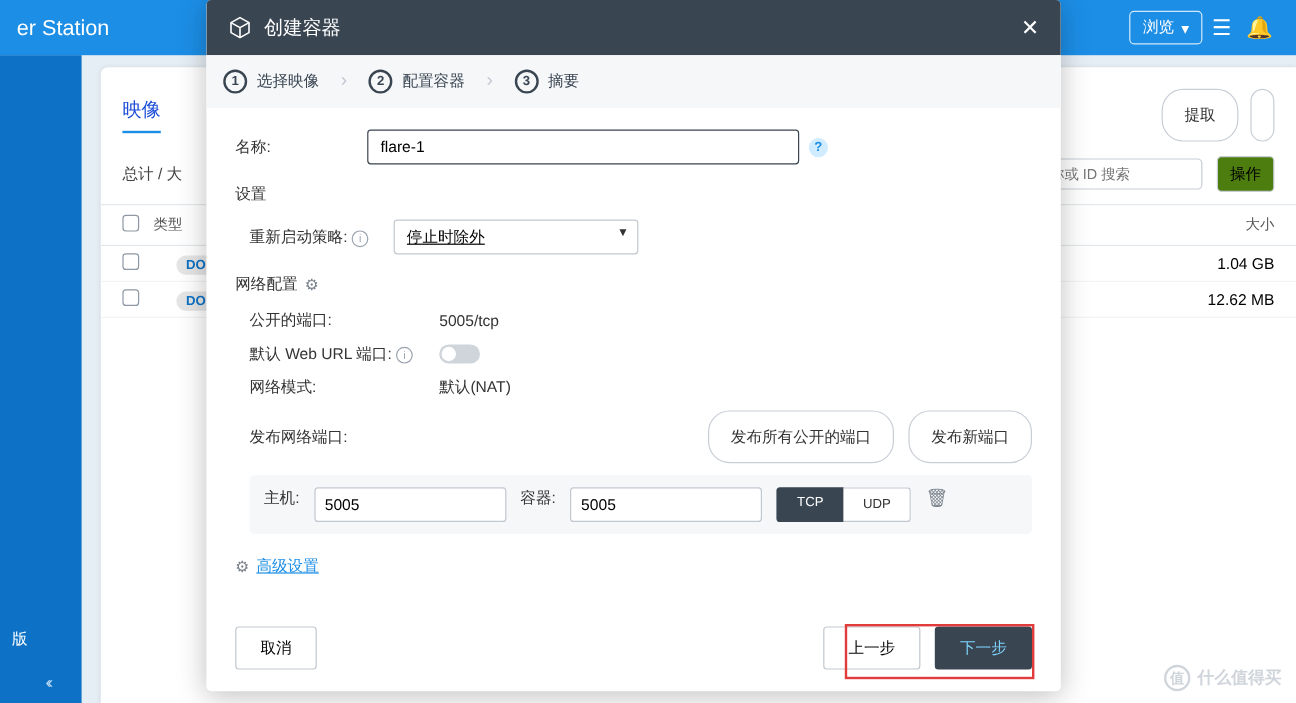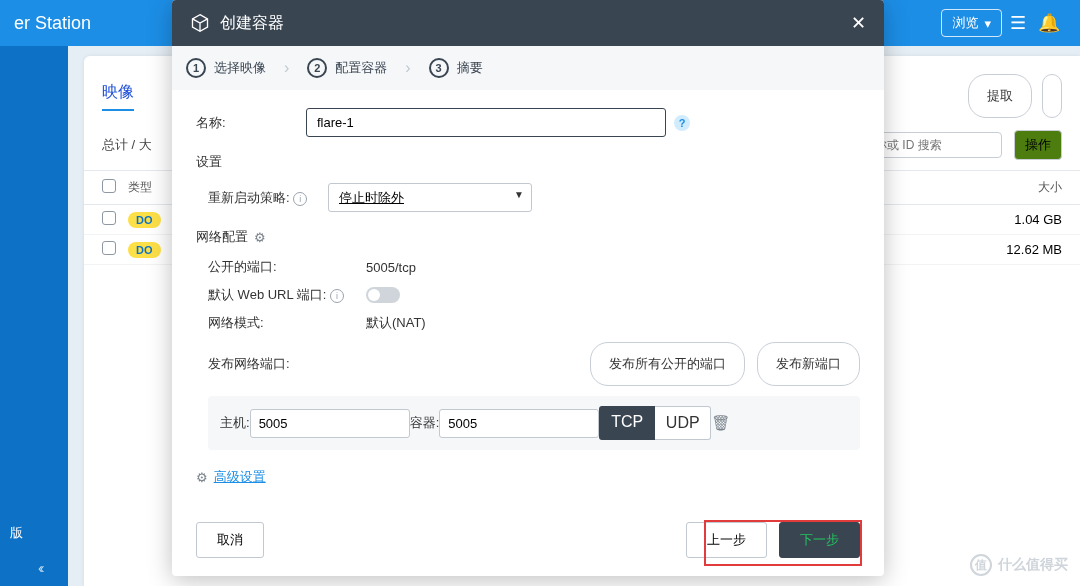--- a/index.html
+++ b/index.html
@@ -28,21 +28,21 @@
   .op-btn { border: 1px solid #c8ced6; border-radius: 4px; padding: 5px 10px; font-size: 13px; background: #4d7c0f; cursor: pointer; }
 
   .tbl-head { display: flex; align-items: center; border-top: 1px solid #e4e8ec; border-bottom: 1px solid #e4e8ec; padding: 8px 18px; font-size: 12px; color: #555; }
   .tbl-head .cb, .tbl-row .cb { width: 26px; }
   .tbl-head .type, .tbl-row .type { width: 70px; }
   .tbl-head .time, .tbl-row .time { width: 140px; text-align: left; }
   .tbl-head .size, .tbl-row .size { width: 120px; text-align: right; }
   .tbl-head .gap, .tbl-row .gap { flex: 1; }
   .tbl-row { display: flex; align-items: center; padding: 6px 18px; font-size: 13px; border-bottom: 1px solid #f1f3f5; }
   .cb-box { width: 14px; height: 14px; border: 1.5px solid #8e98a3; border-radius: 3px; display: inline-block; }
-  .badge { background: #fde047; color: #0d72c5; border-radius: 10px; padding: 2px 8px; font-size: 11px; font-weight: 600; }
+  .badge { background: #e5e5e5; color: #0d72c5; border-radius: 10px; padding: 2px 8px; font-size: 11px; font-weight: 600; margin-left: 19px; }
 
   
   .modal { position: absolute; top: 0; left: 172px; width: 712px; height: 576px; background: #fff; border-radius: 4px; box-shadow: 0 4px 24px rgba(0,0,0,.25); display: flex; flex-direction: column; overflow: hidden; }
   .m-titlebar { background: #3a4552; color: #fff; height: 46px; display: flex; align-items: center; padding: 0 18px; gap: 10px; }
   .m-titlebar .t { font-size: 16px; font-weight: 500; }
   .m-titlebar .x { margin-left: auto; font-size: 18px; cursor: pointer; }
   .cube { width: 20px; height: 20px; }
 
   .steps { display: flex; align-items: center; background: #f5f7f9; height: 44px; padding: 0 14px; gap: 18px; }
   .step { display: flex; align-items: center; gap: 8px; font-size: 13px; color: #3a4552; }
@@ -59,34 +59,34 @@
   .sub { padding-left: 12px; }
   .select { position: relative; width: 204px; }
   .select input { width: 100%; border: 1px solid #c1c8d0; border-radius: 3px; padding: 6px 26px 6px 10px; font-size: 13px; background: #fff; text-decoration: underline; }
   .select .arr { position: absolute; right: 8px; top: 6px; font-size: 10px; color: #333; pointer-events: none; }
   .kv { display: flex; align-items: center; margin-bottom: 10px; }
   .kv .k { width: 158px; color: #333; }
   .kv .v { color: #333; }
   .toggle { width: 34px; height: 16px; border-radius: 10px; background: #cfd5db; position: relative; }
   .toggle::after { content: ""; position: absolute; width: 12px; height: 12px; border-radius: 50%; background: #fff; top: 2px; left: 2px; }
   .portbtns { margin-left: auto; display: flex; gap: 12px; }
-  .portbox { background: #f5f7f9; border-radius: 4px; padding: 10px 12px; display: flex; align-items: center; margin-top: 6px; }
+  .portbox { background: #f5f7f9; border-radius: 4px; padding: 10px 12px; display: flex; gap: 12px; margin-top: 6px; }
   .portbox .lbl { font-size: 13px; }
   .pin { width: 160px; border: 1px solid #c1c8d0; border-radius: 3px; padding: 6px 8px; font-size: 13px; background: #fff; }
   .proto { display: flex; }
-  .proto div { width: 56px; text-align: center; padding: 7px 0; font-size: 16px; cursor: pointer; }
+  .proto div { width: 56px; text-align: center; padding: 7px 0; font-size: 11px; cursor: pointer; }
   .proto .on { background: #3a4552; color: #fff; border-radius: 3px 0 0 3px; }
   .proto .off { background: #fff; border: 1px solid #c1c8d0; border-left: none; border-radius: 0 3px 3px 0; }
   .trash { color: #7a828b; font-size: 15px; cursor: pointer; }
   .adv { display: flex; align-items: center; gap: 6px; color: #1c8ee6; font-size: 13px; margin-top: 18px; cursor: pointer; }
   .adv .u { text-decoration: underline; }
 
   .m-foot { padding: 14px 24px 18px 24px; display: flex; align-items: center; }
   .btn { border: 1px solid #c1c8d0; background: #fff; padding: 8px 20px; border-radius: 3px; font-size: 13px; cursor: pointer; }
-  .btn.primary { background: #3a4552; color: #22c55e; border-color: #3a4552; }
+  .btn.primary { background: #3a4552; color: #7dd3fc; border-color: #3a4552; }
   .highlight { position: absolute; border: 2px solid #e23b3b; right: 22px; bottom: 10px; width: 158px; height: 46px; pointer-events: none; }
 
   .watermark { position: absolute; right: 12px; bottom: 10px; display: flex; align-items: center; gap: 6px; color: #cfd5db; font-size: 14px; font-weight: 600; }
   .watermark .c { width: 22px; height: 22px; border: 2px solid #cfd5db; border-radius: 50%; display: flex; align-items: center; justify-content: center; font-size: 12px; }
 </style>
 </head>
 <body>
 
 <div class="topbar">
   <span class="title">er Station</span>

